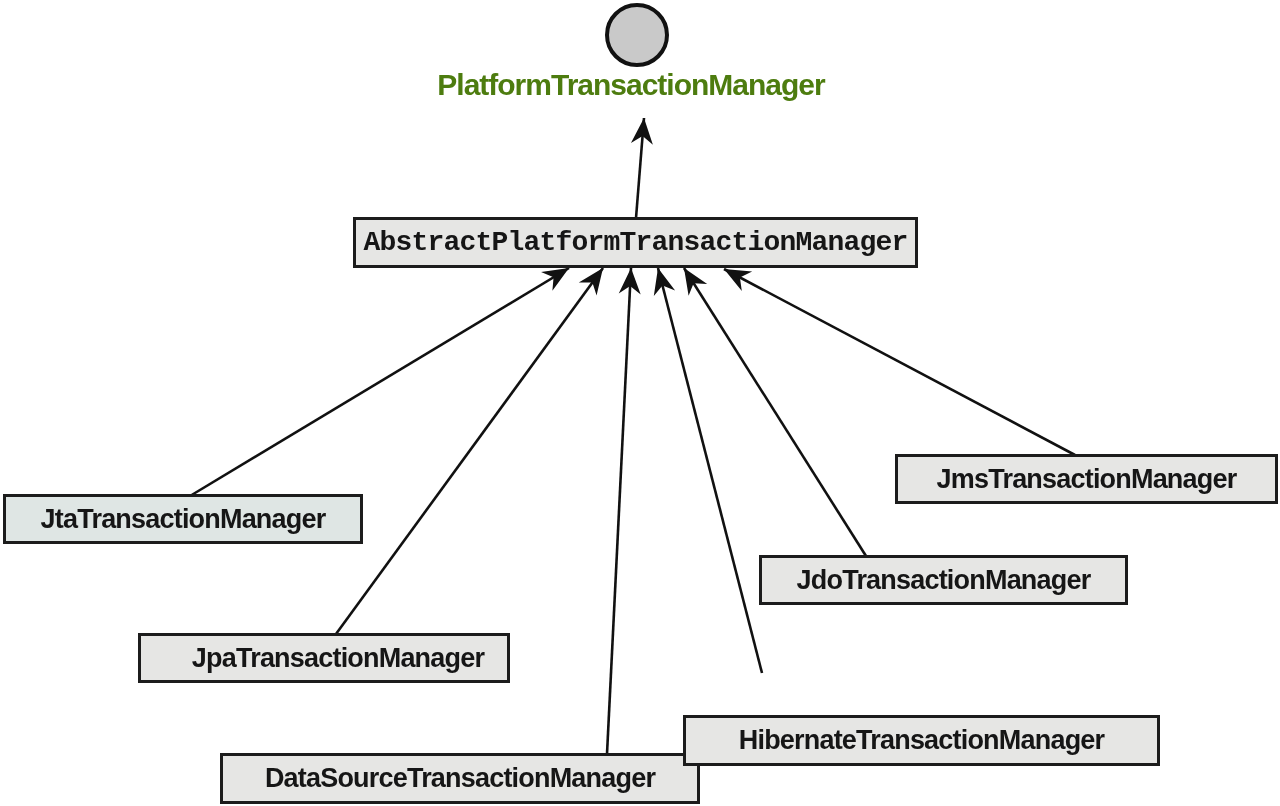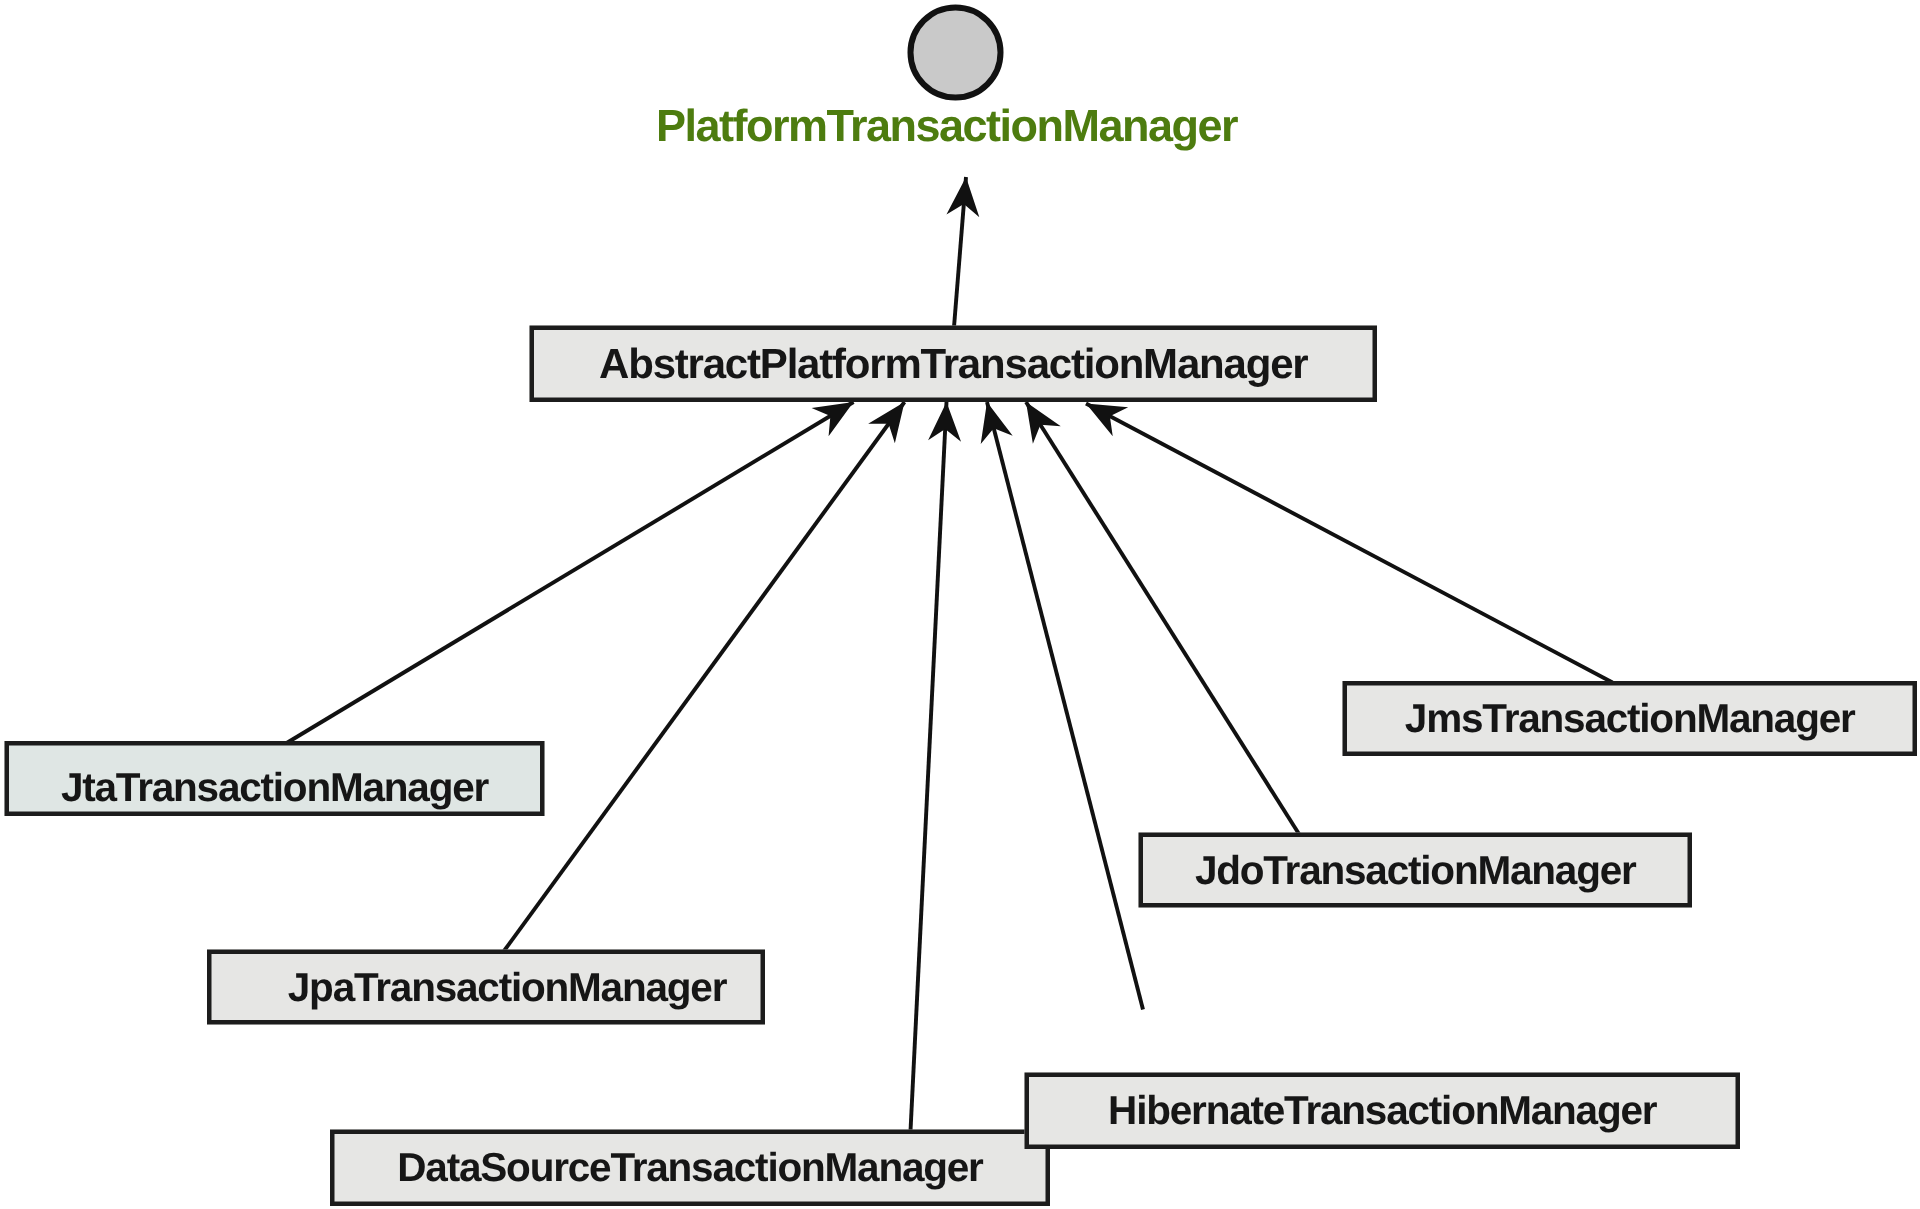--- a/index.html
+++ b/index.html
@@ -34,25 +34,25 @@
     justify-content: center;
     font-weight: bold;
     font-size: 27px;
     letter-spacing: -0.8px;
     color: #161616;
     white-space: nowrap;
   }
   .node--abstract {
     left: 353px; top: 217px; width: 565px; height: 51px;
     font-size: 28px;
+    font-family: Liberation Mono, monospace;
   }
   .node--jta {
     left: 3px; top: 494px; width: 360px; height: 50px;
     background: #dfe6e4;
-    align-items: flex-end;
   }
   .node--jpa { left: 138px; top: 633px; width: 372px; height: 50px; padding-left: 28px; }
   .node--datasource { left: 220px; top: 753px; width: 480px; height: 51px; justify-content: center; }
   .node--hibernate { left: 683px; top: 672px; width: 477px; height: 51px; margin-top: 43px; }
   .node--jdo { left: 759px; top: 555px; width: 369px; height: 50px; }
   .node--jms { left: 895px; top: 454px; width: 383px; height: 50px; }
   .iface-circle {
     position: absolute;
     z-index: 2;
     left: 605px; top: 3px;

